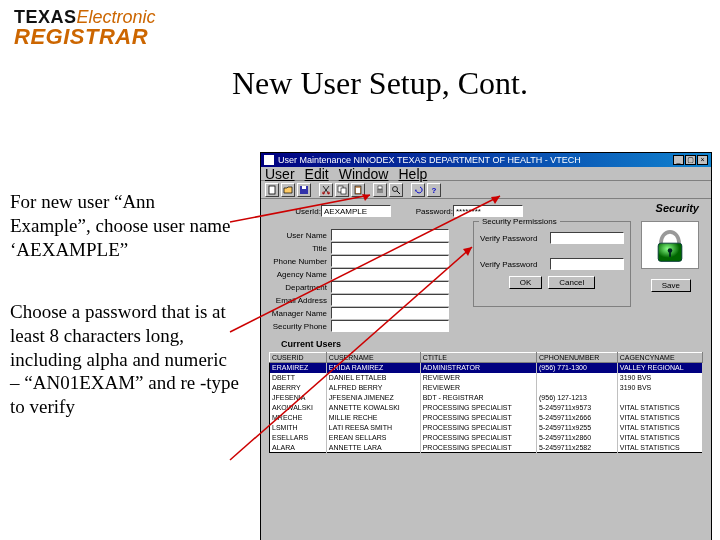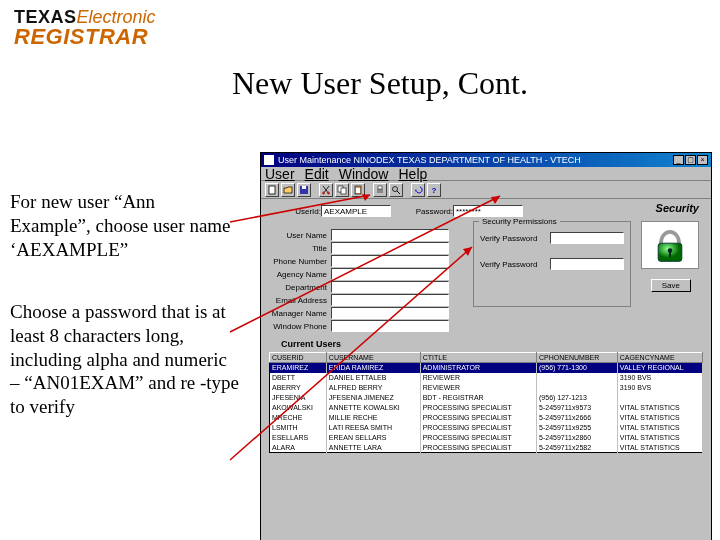--- a/index.html
+++ b/index.html
@@ -216,35 +216,39 @@
         </div>
       <div class="row">
           <span class="lab">Email Address</span>
           <span class="input inp"></span>
         </div>
       <div class="row">
           <span class="lab">Manager Name</span>
           <span class="input inp"></span>
         </div>
       <div class="row">
-          <span class="lab">Window Phone</span>
+          <span class="lab">Security Phone</span>
           <span class="input inp"></span>
         </div>
     </div>
 
     <div class="perm-group">
       <span class="perm-group-title">Security Permissions</span>
       <div class="perm-row">
           <span class="lab">Verify Password</span>
           <span class="input inp"></span>
         </div>
       <div class="perm-row" style="margin-top:14px">
           <span class="lab">Verify Password</span>
           <span class="input inp"></span>
         </div>
+      <div class="perm-btns">
+        <span class="btn-3d">OK</span>
+        <span class="btn-3d">Cancel</span>
+      </div>
     </div>
 
     <span class="btn-3d save-btn">Save</span>
 
     <div class="current-users">
       <div class="cu-title">Current Users</div>
       <table class="grid">
         <thead>
             <tr id="grid-head">
               <th>CUSERID</th>

